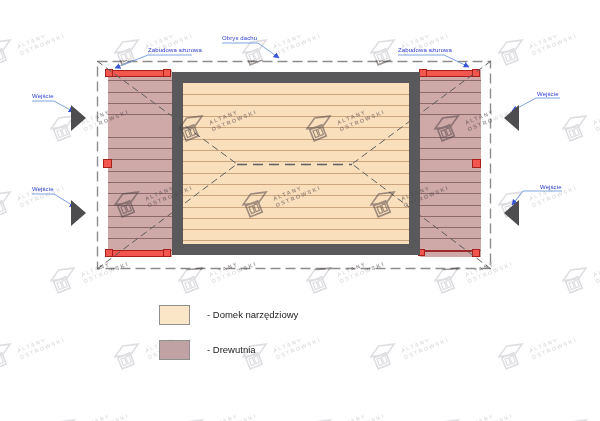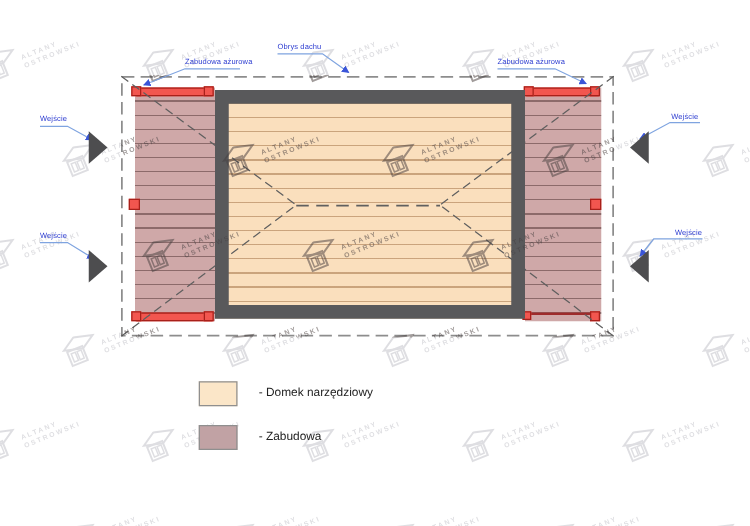--- a/index.html
+++ b/index.html
@@ -933,15 +933,15 @@
   <div class="lbl" style="left:540px;top:184px;">Wejście</div>
 
   <div class="tri r" style="left:71px;top:105px;"></div>
   <div class="tri r" style="left:71px;top:200px;"></div>
   <div class="tri l" style="left:504px;top:105px;"></div>
   <div class="tri l" style="left:504px;top:200px;"></div>
 
   <div class="swatch sw1"></div>
   <div class="leglbl" style="top:309px;">- Domek narzędziowy</div>
   <div class="swatch sw2"></div>
-  <div class="leglbl" style="top:344px;">- Zabudowa</div>
+  <div class="leglbl" style="top:344px;">- Drewutnia</div>
 
 </div>
 
 </body></html>

